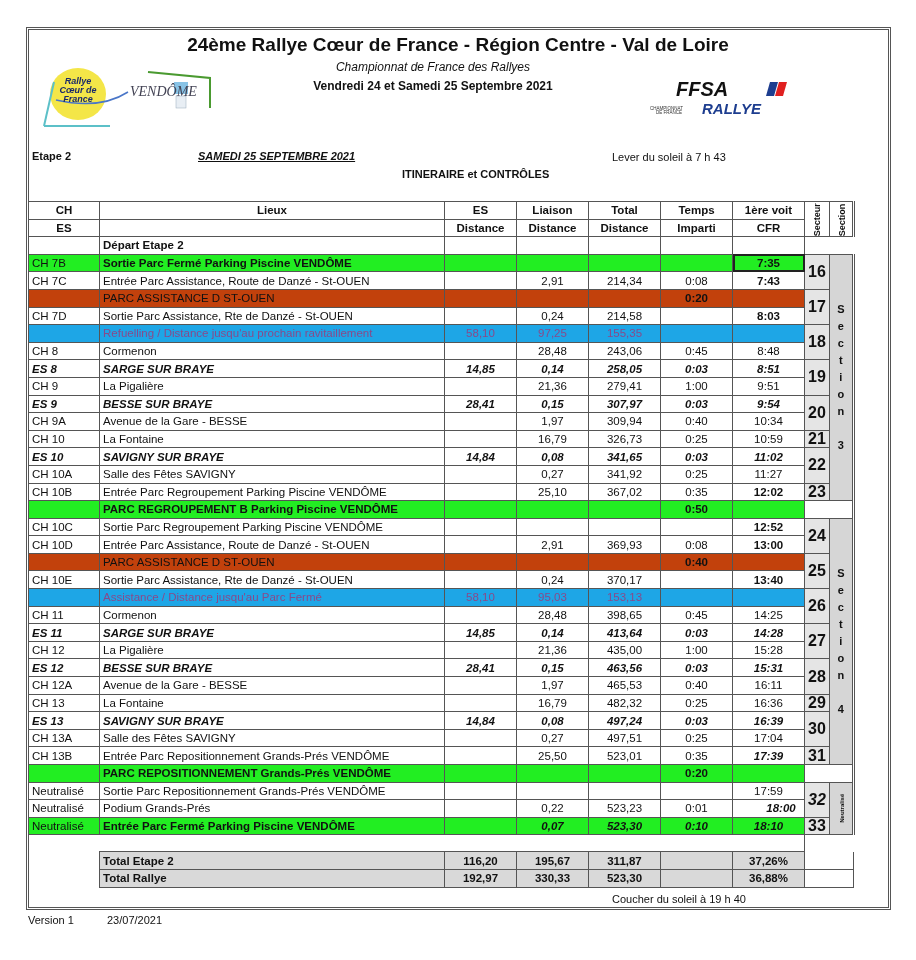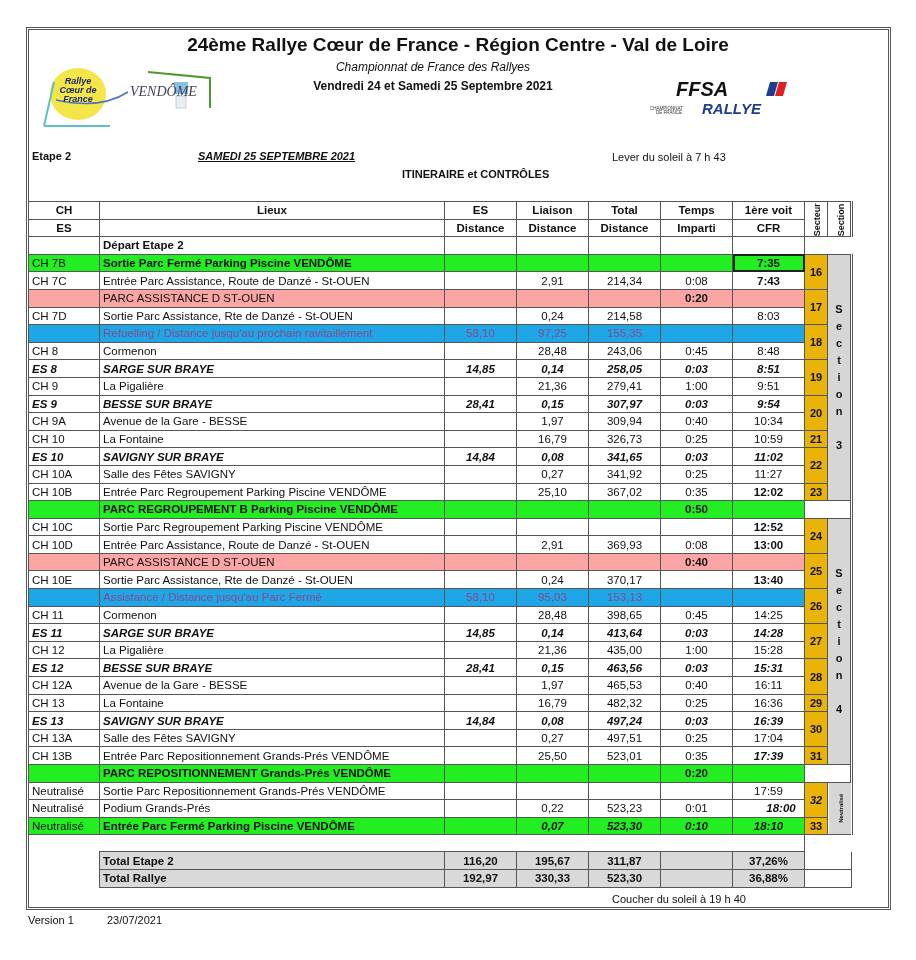--- a/index.html
+++ b/index.html
@@ -14,26 +14,26 @@
   .etape-date { position:absolute; left:198px; top:150px; font-size:11px; font-weight:bold; font-style:italic; text-decoration:underline; }
   .lever { position:absolute; left:612px; top:151px; font-size:11px; }
   .itin { position:absolute; left:402px; top:168px; font-size:11px; font-weight:bold; }
 
   table.itin-table { position:absolute; left:28px; top:201px; border-collapse:collapse; table-layout:fixed; font-size:11.5px; }
   table.itin-table td { border:1px solid #555; height:16.6px; padding:0 3px; white-space:nowrap; overflow:hidden; line-height:16px; }
   .c-ch { width:71px; } .c-lieux { width:345px; } .c-es { width:72px; } .c-lia { width:72px; } .c-tot { width:72px; } .c-temps { width:72px; } .c-cfr { width:72px; } .c-sect { width:18px; } .c-sec { width:16px; }
   .num { text-align:center; }
   .hdr td { font-weight:bold; text-align:center; }
   .green td.col { background:#22ee22; }
-  .yellow td.col { background:#fca5a5; }
+  .yellow td.col { background:#c2410c; }
   .blue td.col { background:#1ea6e6;margin-left:40px; }
   .blue td.col span.rf { color:#9b3a7a; opacity:0.85; }
   .bold td.col { font-weight:bold; }
   .es td.col { font-weight:bold; font-style:italic; }
-  td.sectnum { text-align:center; font-weight:bold; background:#eab308; font-size:11px; }
+  td.sectnum { text-align:center; font-weight:bold; background:#e5e5e5; font-size:16px; }
   td.section { background:#d6d6d6; text-align:center; font-weight:bold; font-size:11px; line-height:17px; vertical-align:middle; border-right:3px double #555 !important; }
   td.vert { writing-mode:vertical-rl; transform:rotate(180deg); font-size:9px; font-weight:bold; text-align:center; }
   td.noborder { border:none !important; }
   .cfrbox { outline:2px solid #222; outline-offset:-2px; }
   .tot td { background:#d9d9d9; font-weight:bold; }
   .coucher { position:absolute; left:612px; top:893px; font-size:11px; }
   .version { position:absolute; left:28px; top:914px; font-size:11px;text-align:center; }
   .vdate { position:absolute; left:107px; top:914px; font-size:11px; }
   .secletters { display:flex; flex-direction:column; align-items:center; gap:0; }
 </style>
@@ -159,21 +159,21 @@
         <td class="col num"></td>
         <td class="sectnum" rowspan="2">17</td>
       </tr>
       <tr class="normal">
         <td class="col">CH 7D</td>
         <td class="col">Sortie Parc Assistance, Rte de Danzé - St-OUEN</td>
         <td class="col num"></td>
         <td class="col num">0,24</td>
         <td class="col num">214,58</td>
         <td class="col num"></td>
-        <td class="col num" style="font-weight: normal;">8:03</td>
+        <td class="col num" style="font-weight: bold;">8:03</td>
       </tr>
       <tr class="blue">
         <td class="col"></td>
         <td class="col"><span class="rf">Refuelling / Distance jusqu'au prochain ravitaillement</span></td>
         <td class="col num"><span class="rf">58,10</span></td>
         <td class="col num"><span class="rf">97,25</span></td>
         <td class="col num"><span class="rf">155,35</span></td>
         <td class="col num"></td>
         <td class="col num"></td>
         <td class="sectnum" rowspan="2">18</td>

